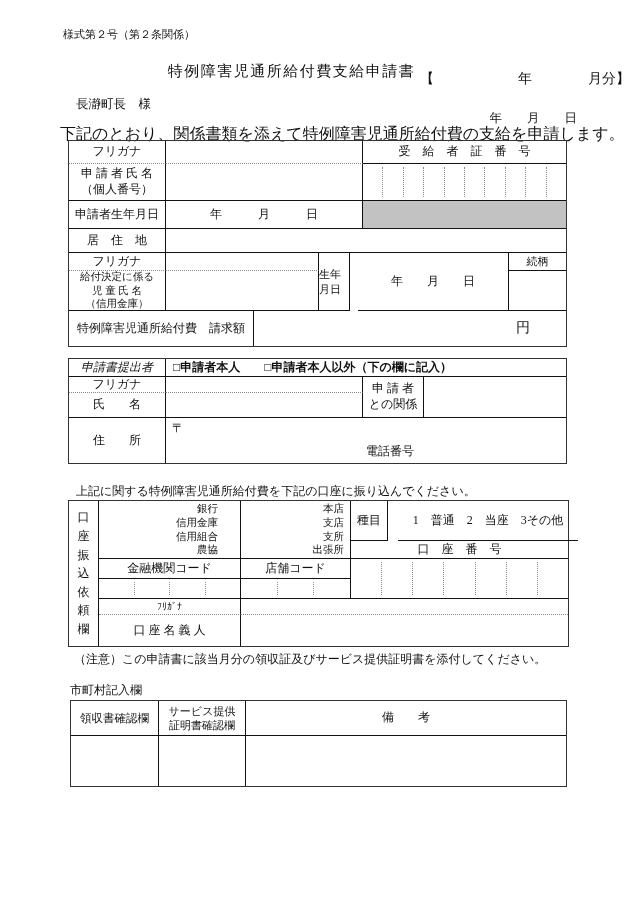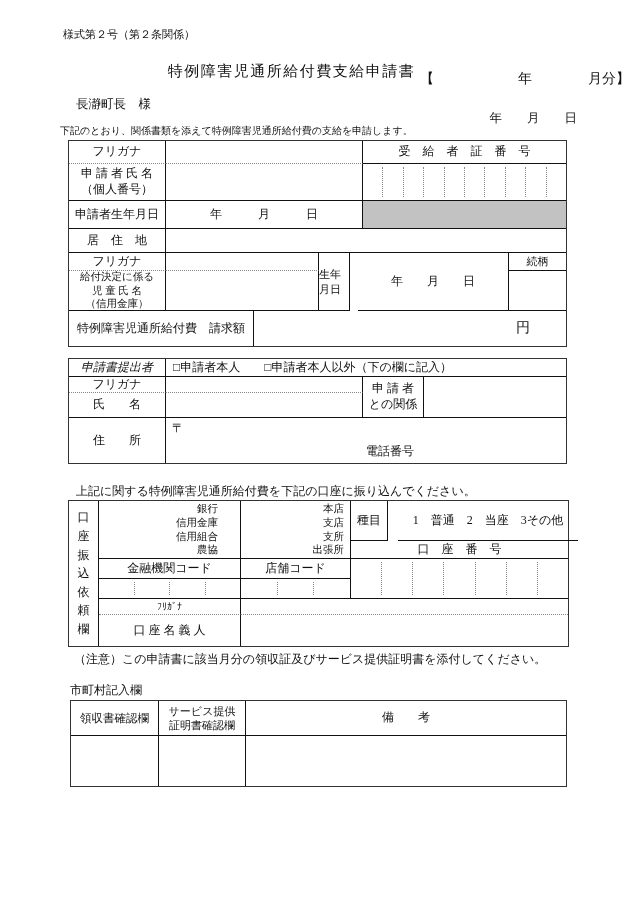--- a/index.html
+++ b/index.html
@@ -12,30 +12,30 @@
   .tbl{position:absolute;border:1px solid #333;}
   .c{
     position:absolute;box-sizing:border-box;border-color:#333;
     display:flex;align-items:center;justify-content:center;
     text-align:center;font-size:12px;line-height:1.3;white-space:pre-line;
     overflow:hidden;
   }
   .dcells{display:flex;align-items:stretch;padding:3px 0;}
   .dcell{flex:1;border-right:1px dotted #888;}
   .dcell:last-child{border-right:none;}
-  .left{justify-content:flex-start;text-align:left;}
+  .left{justify-content:flex-start;text-align:left;font-weight:bold;}
   .right{justify-content:flex-end;text-align:right;}
 
   
   #form-no{left:63px;top:27px;font-size:11px;}
   #title{left:0;top:48px;width:583px;text-align:center;font-size:15px;letter-spacing:1.5px;margin-top:14px;}
   #period{left:0;top:70px;width:630px;text-align:right;font-size:14px;}
   #addressee{left:76px;top:96px;font-size:12.5px;}
   #dateline{top:110px;right:53px;font-size:12.5px;}
-  #intro{left:60px;top:124px;font-size:10px;}
+  #intro{left:60px;top:124px;font-size:16px;}
   #bank-intro{left:76px;top:483px;font-size:12px;}
   #note{left:74px;top:651px;font-size:12px;}
   #municipal-title{left:70px;top:682px;font-size:12px;}
 
   
   #t1{left:68px;top:140px;width:497px;height:205px;}
   #t1c1{left:0;top:0;width:97px;height:23px;border-right:1px solid;border-bottom:1px dotted #888;}
   #t1c2{left:97px;top:0;width:197px;height:23px;border-right:1px solid;border-bottom:1px dotted #888;}
   #t1c3{left:294px;top:0;width:203px;height:23px;border-bottom:1px solid;}
   #t1c4{left:0;top:23px;width:97px;height:37px;border-right:1px solid;border-bottom:1px solid;}

